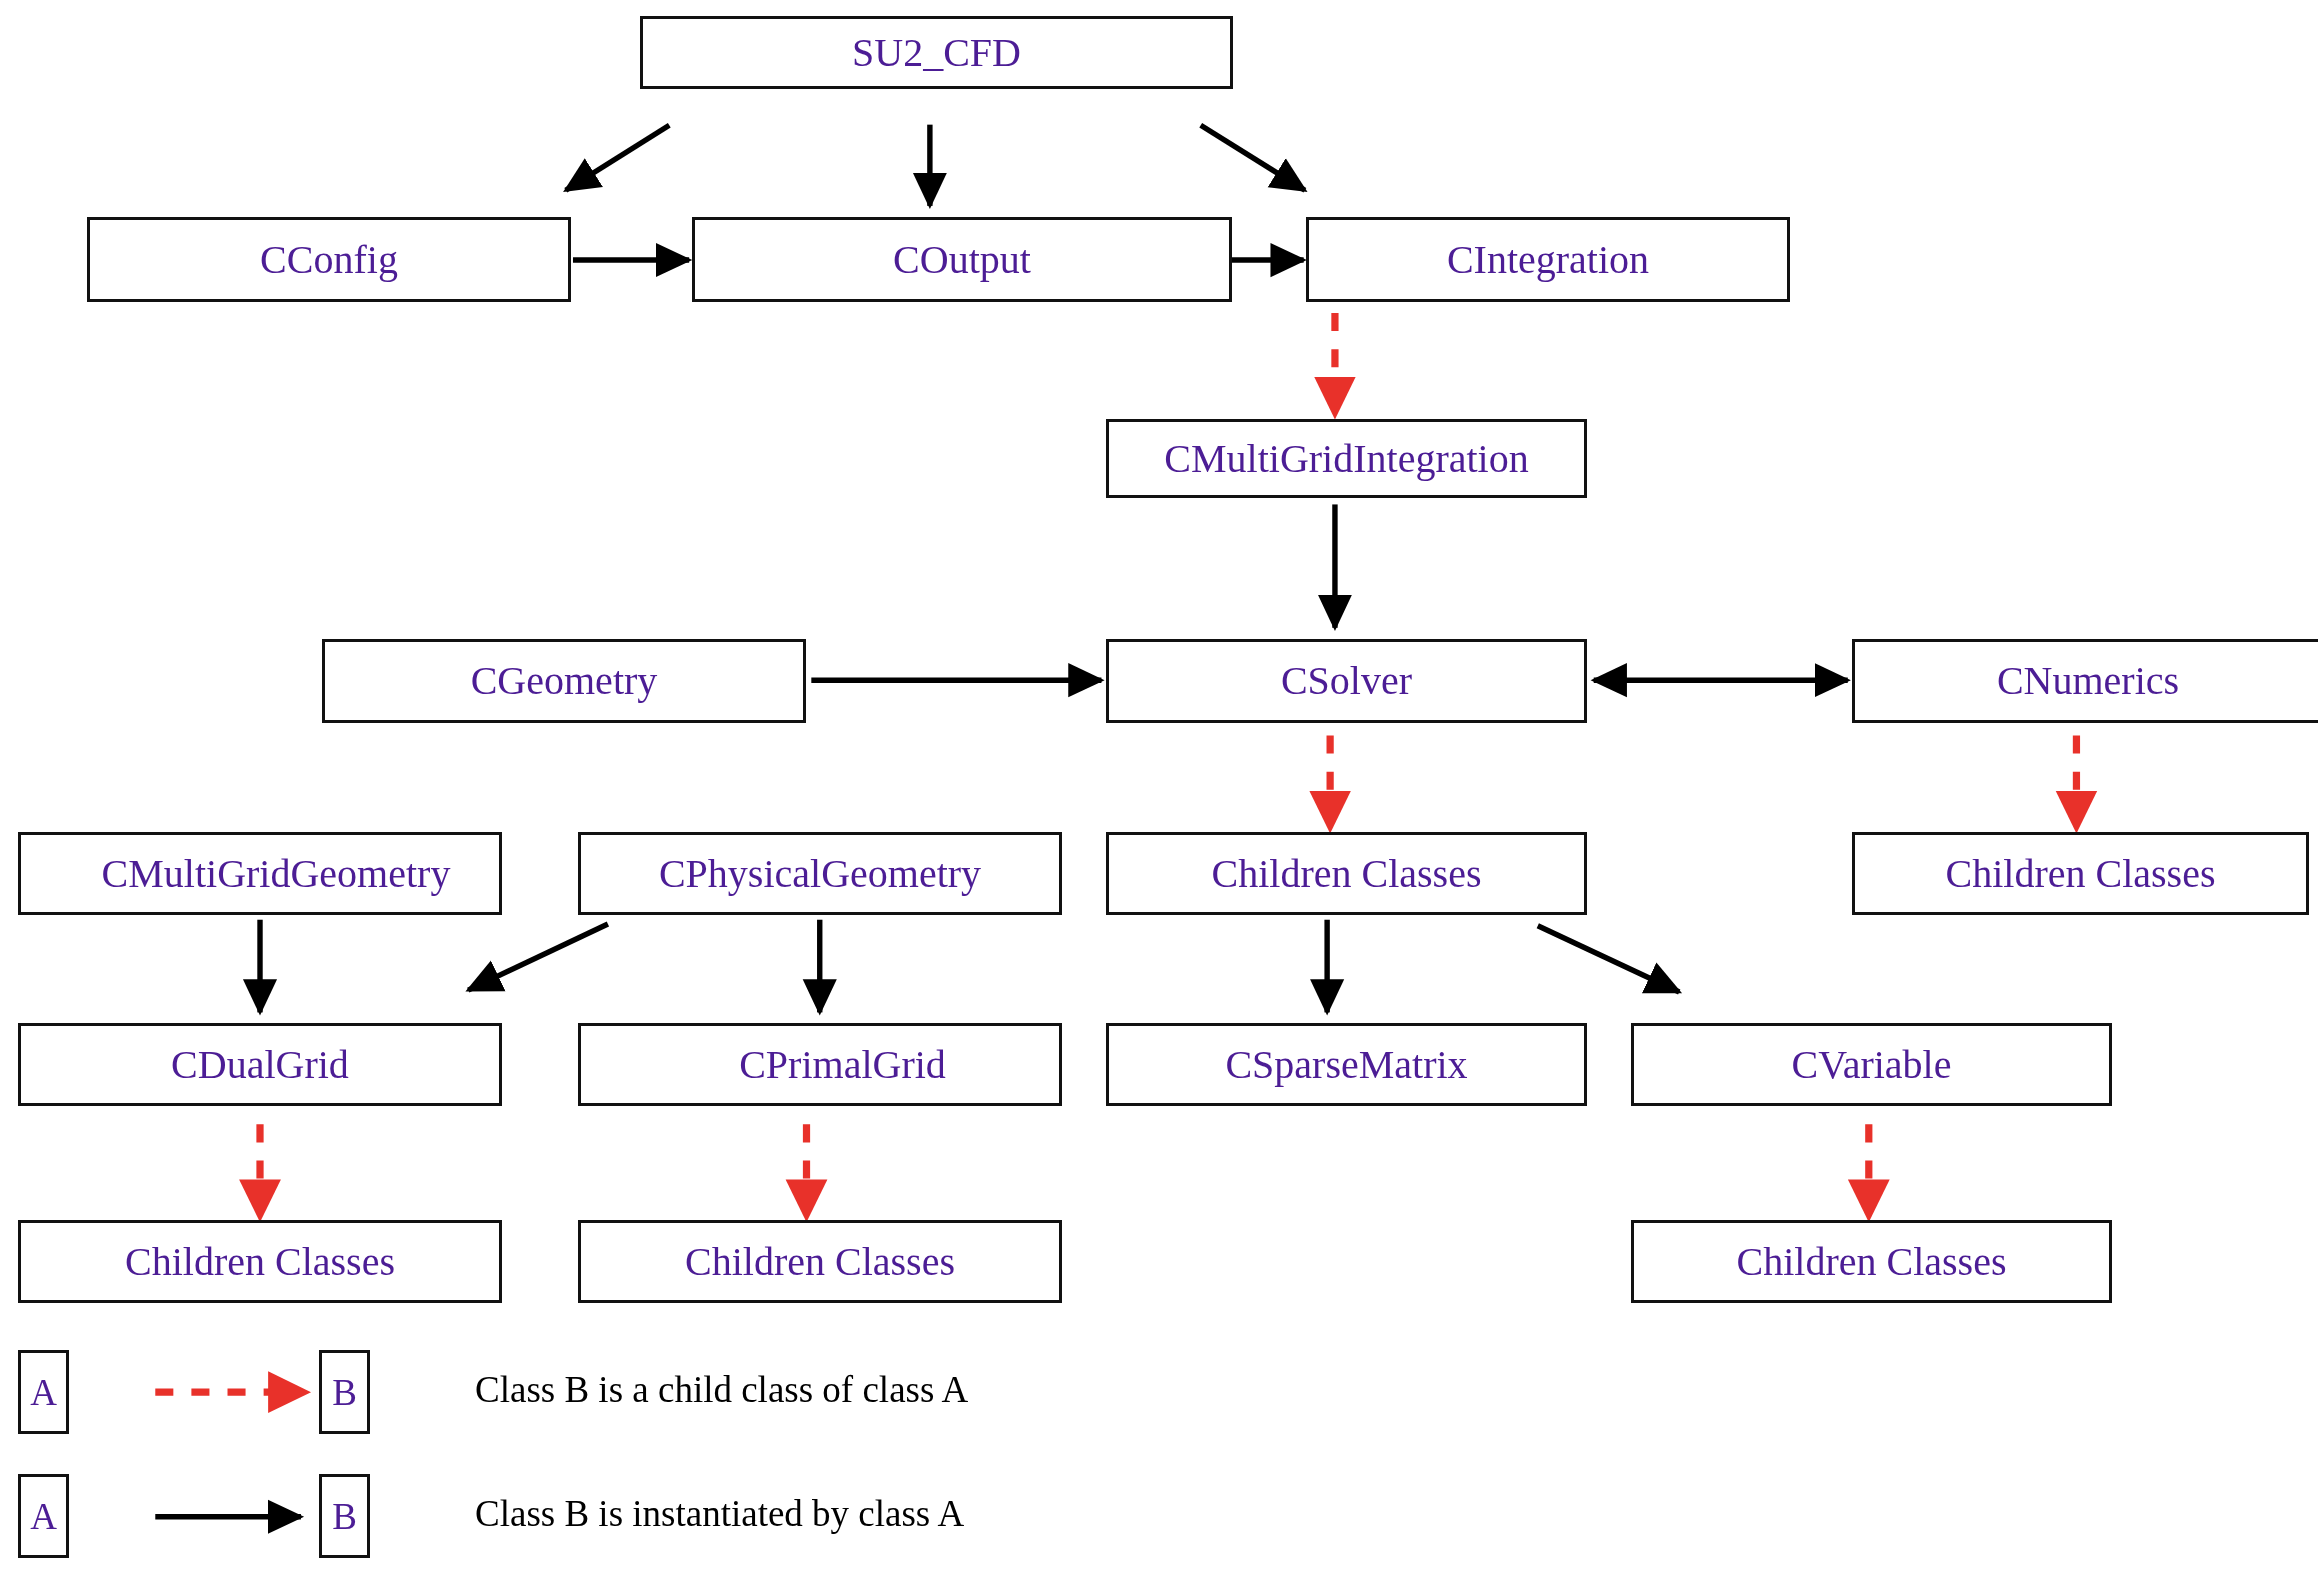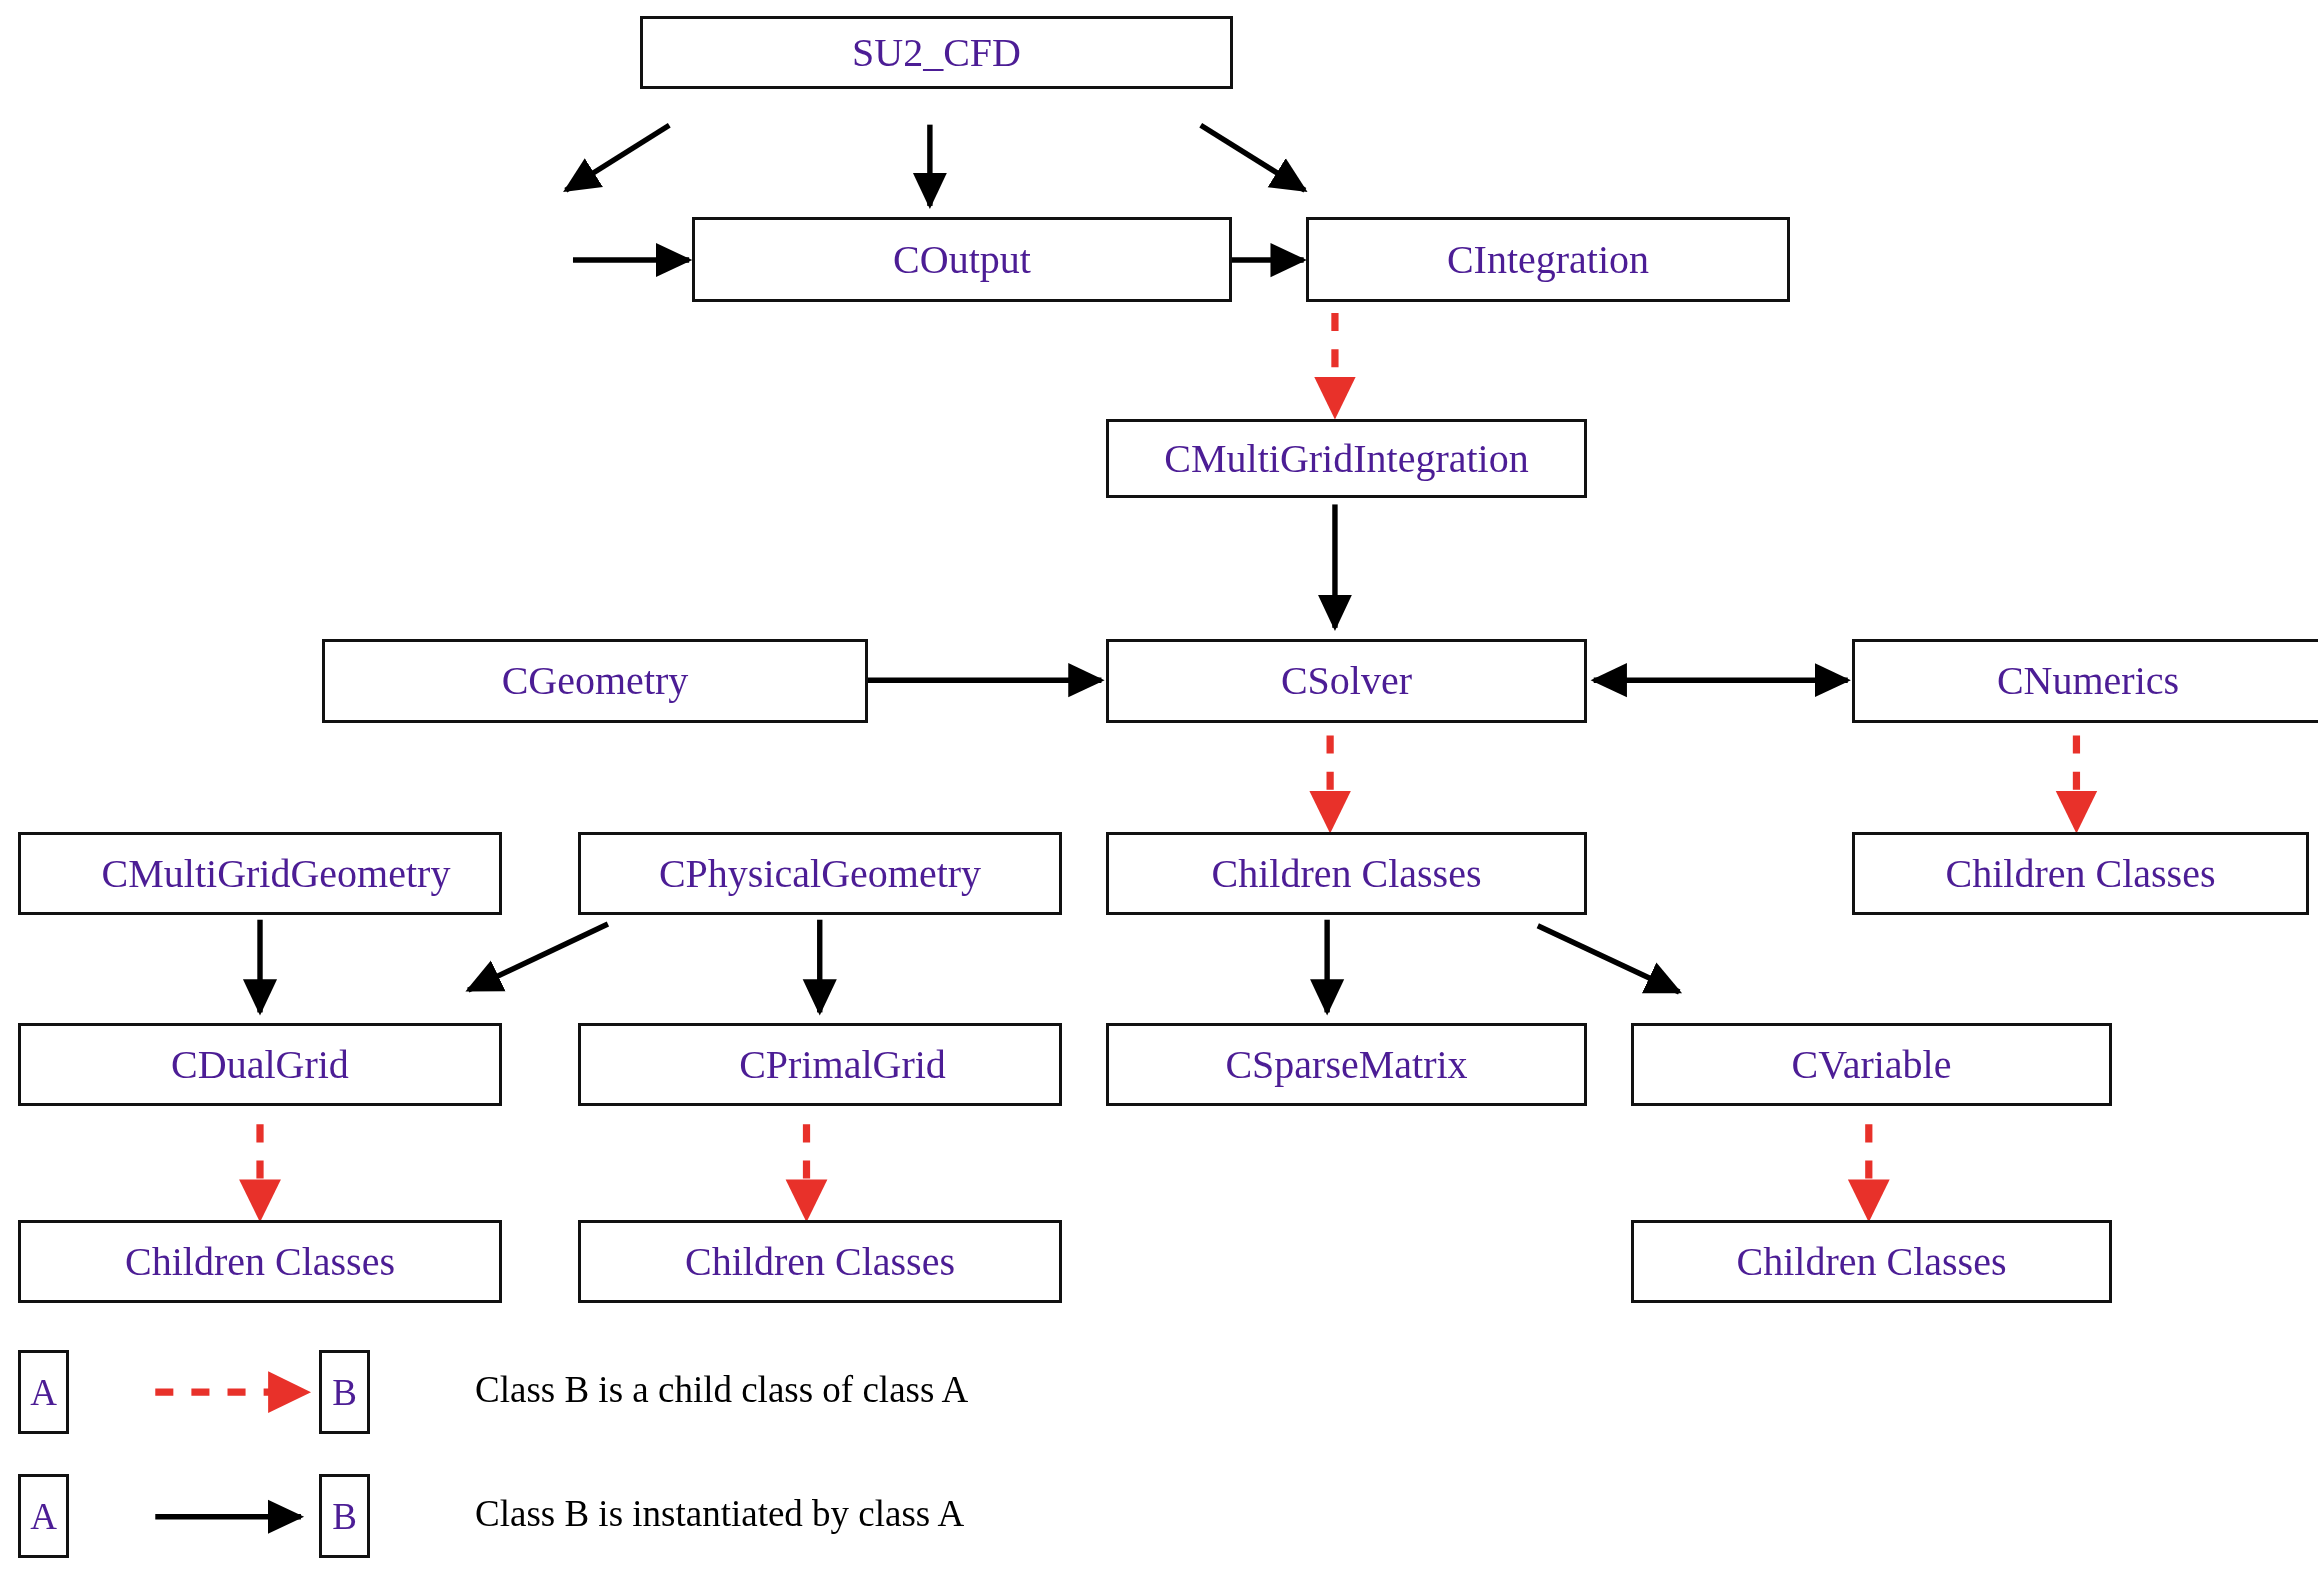--- a/index.html
+++ b/index.html
@@ -115,34 +115,37 @@
 
     <g class="legend-solid" fill="none" stroke="#000000" stroke-width="9">
       <line x1="258" y1="2520" x2="500" y2="2520" marker-end="url(#arrowBlack)"></line>
     </g>
   </svg>
 
   <div class="node" style="left:640px; top:16.2px; width:593px; height:73px;">
     <span>SU2_CFD</span>
   </div>
 
+  <div class="node" style="left:87px; top:217px; width:484px; height:85px;">
+    <span>CConfig</span>
+  </div>
 
   <div class="node" style="left:692px; top:217px; width:540px; height:85px;">
     <span>COutput</span>
   </div>
 
   <div class="node" style="left:1306px; top:217px; width:484px; height:85px;">
     <span>CIntegration</span>
   </div>
 
   <div class="node" style="left:1106px; top:419px; width:481px; height:79px;">
     <span>CMultiGridIntegration</span>
   </div>
 
-  <div class="node" style="left:322px; top:639px; width:546px; height:84px;">
+  <div class="node" style="left:322px; top:639px; width:484px; height:84px;">
     <span>CGeometry</span>
   </div>
 
   <div class="node" style="left:1106px; top:639px; width:481px; height:84px;">
     <span>CSolver</span>
   </div>
 
   <div class="node" style="left:1852px; top:639px; width:472px; height:84px;">
     <span>CNumerics</span>
   </div>

